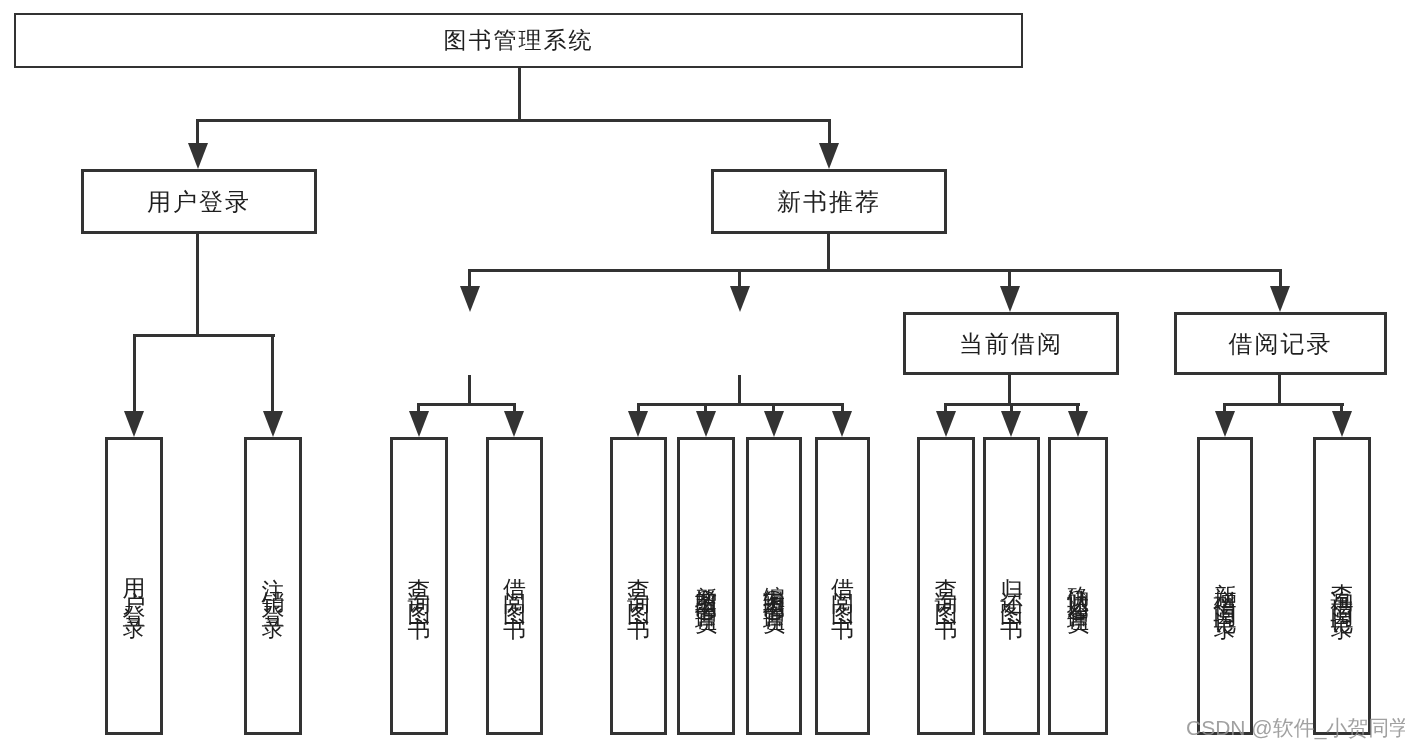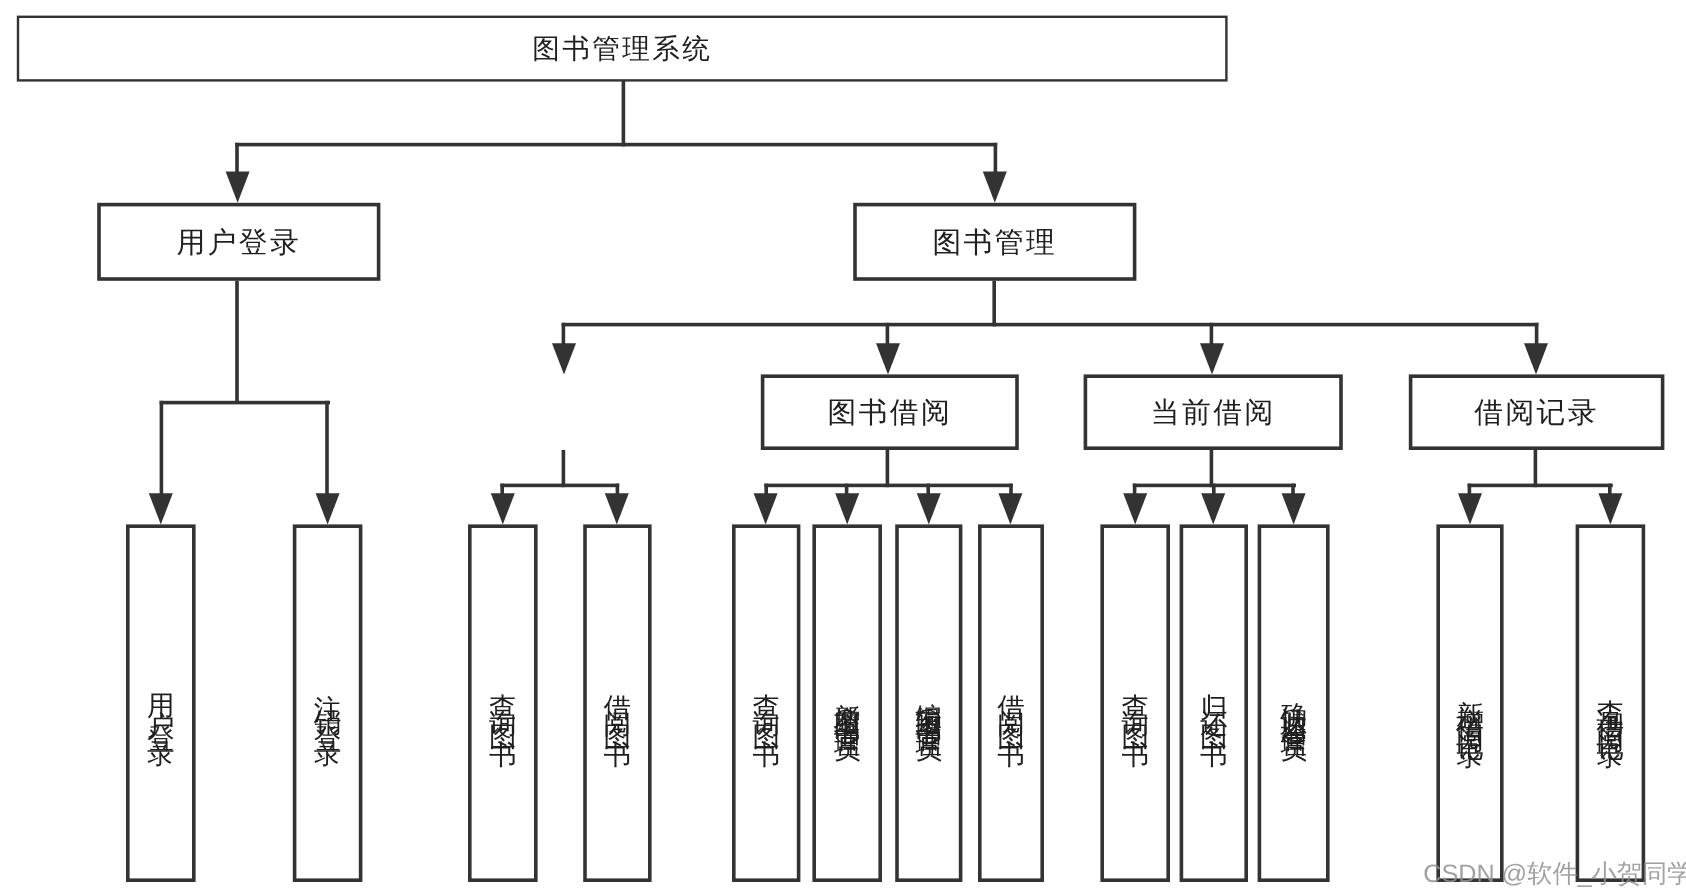--- a/index.html
+++ b/index.html
@@ -93,44 +93,41 @@
   <div class="ln" style="left:196px; top:119px; width:635px; height:3px;"></div>
   <div class="ln" style="left:196px; top:119px; width:3px; height:32px;"></div>
   <div class="arw" style="left:188px; top:143px;"></div>
   <div class="ln" style="left:828px; top:119px; width:3px; height:32px;"></div>
   <div class="arw" style="left:819px; top:143px;"></div>
 
   <div class="box" style="left:81px; top:169px; width:236px; height:65px;">
     <span class="lbl">用户登录</span>
   </div>
   <div class="box" style="left:711px; top:169px; width:236px; height:65px;">
-    <span class="lbl">图书管理</span>
+    <span class="lbl">新书推荐</span>
   </div>
 
   <div class="ln" style="left:196px; top:234px; width:3px; height:102px;"></div>
   <div class="ln" style="left:133px; top:334px; width:142px; height:3px;"></div>
   <div class="ln" style="left:133px; top:334px; width:3px; height:82px;"></div>
   <div class="arw" style="left:124px; top:411px;"></div>
   <div class="ln" style="left:271px; top:334px; width:3px; height:82px;"></div>
   <div class="arw" style="left:263px; top:411px;"></div>
 
   <div class="ln" style="left:827px; top:234px; width:3px; height:38px;"></div>
   <div class="ln" style="left:468px; top:269px; width:814px; height:3px;"></div>
   <div class="ln" style="left:468px; top:269px; width:3px; height:26px;"></div>
   <div class="arw" style="left:460px; top:286px;"></div>
   <div class="ln" style="left:738px; top:269px; width:3px; height:26px;"></div>
   <div class="arw" style="left:730px; top:286px;"></div>
   <div class="ln" style="left:1008px; top:269px; width:3px; height:26px;"></div>
   <div class="arw" style="left:1000px; top:286px;"></div>
   <div class="ln" style="left:1279px; top:269px; width:3px; height:26px;"></div>
   <div class="arw" style="left:1270px; top:286px;"></div>
 
-  <div class="box" style="left:634px; top:312px; width:215px; height:63px;">
-    <span class="lbl">图书借阅</span>
-  </div>
   <div class="box" style="left:1174px; top:312px; width:213px; height:63px;">
     <span class="lbl">借阅记录</span>
   </div>
   <div class="box" style="left:903px; top:312px; width:216px; height:63px;">
     <span class="lbl">当前借阅</span>
   </div>
 
   <div class="ln" style="left:468px; top:375px; width:3px; height:31px;"></div>
   <div class="ln" style="left:417px; top:403px; width:99px; height:3px;"></div>
   <div class="ln" style="left:417px; top:403px; width:3px; height:12px;"></div>

